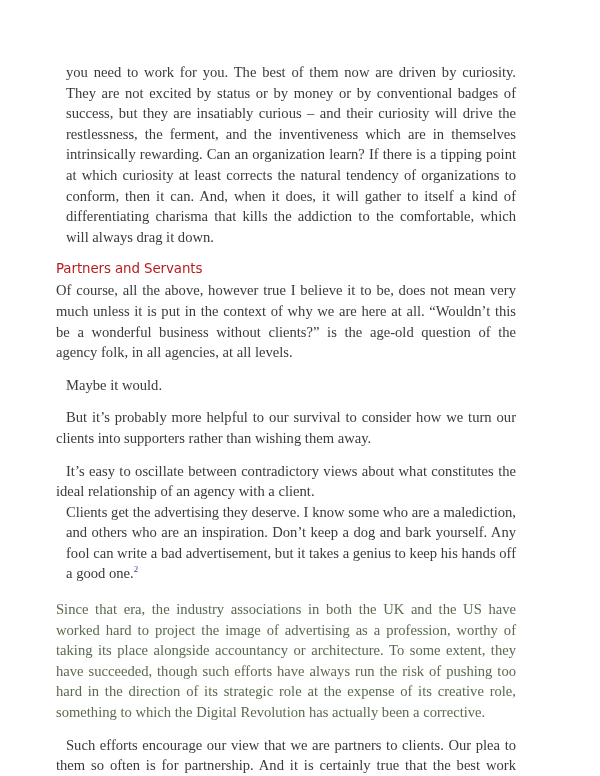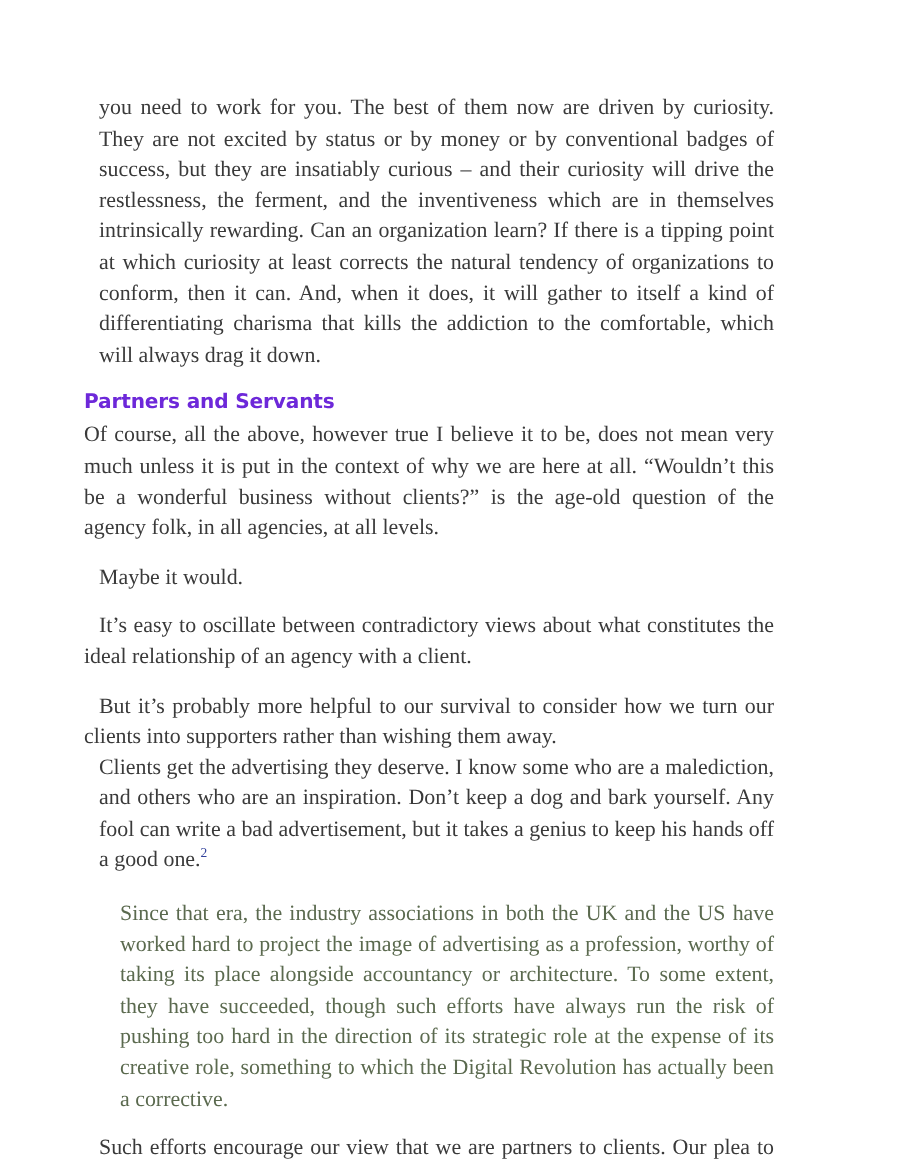--- a/index.html
+++ b/index.html
@@ -31,56 +31,55 @@
     }
     .indent-block {
       padding-left: 10px;
     }
     .first-indent {
       text-indent: 10px;
       margin-top: 12px;
     }
     .heading {
       font-family: "DejaVu Sans", "Liberation Sans", sans-serif;
-      font-weight: bold;
+      font-weight: normal;
       font-size: 13.4px;
-      color: #6d28d9;
+      color: #b91c1c;
       margin: 13px 0 2px 0;
       line-height: 18px;
       letter-spacing: -0.1px;
     }
     .quote-block {
       padding-left: 10px;
     }
     .footnote-ref {
       color: #2f3f9a;
       font-size: 9px;
       vertical-align: super;
       line-height: 0;
     }
     .green {
       color: #5b6a4f;
     }
     .gap-after-quote {
       margin-top: 15px;
-      margin-left: 24px;
     }
   </style>
 </head>
 <body>
 
 <div class="page">
 
   <p class="para indent-block">you need to work for you. The best of them now are driven by curiosity. They are not excited by status or by money or by conventional badges of success, but they are insatiably curious – and their curiosity will drive the restlessness, the ferment, and the inventiveness which are in themselves intrinsically rewarding. Can an organization learn? If there is a tipping point at which curiosity at least corrects the natural tendency of organizations to conform, then it can. And, when it does, it will gather to itself a kind of differentiating charisma that kills the addiction to the comfortable, which will always drag it down.</p>
 
   <h3 class="heading">Partners and Servants</h3>
 
   <p class="para">Of course, all the above, however true I believe it to be, does not mean very much unless it is put in the context of why we are here at all. “Wouldn’t this be a wonderful business without clients?” is the age-old question of the agency folk, in all agencies, at all levels.</p>
   <p class="para first-indent">Maybe it would.</p>
+  <p class="para first-indent">But it’s probably more helpful to our survival to consider how we turn our clients into supporters rather than wishing them away.</p>
   <p class="para first-indent">It’s easy to oscillate between contradictory views about what constitutes the ideal relationship of an agency with a client.</p>
-  <p class="para first-indent">But it’s probably more helpful to our survival to consider how we turn our clients into supporters rather than wishing them away.</p>
 
   <p class="para quote-block"><span>Clients get the advertising they deserve. I know some who are a malediction, and others who are an inspiration. Don’t keep a dog and bark yourself. Any fool can write a bad advertisement, but it takes a genius to keep his hands off a good one.</span><a class="footnote-ref">2</a></p>
 
   <p class="para green gap-after-quote">Since that era, the industry associations in both the UK and the US have worked hard to project the image of advertising as a profession, worthy of taking its place alongside accountancy or architecture. To some extent, they have succeeded, though such efforts have always run the risk of pushing too hard in the direction of its strategic role at the expense of its creative role, something to which the Digital Revolution has actually been a corrective.</p>
   <p class="para first-indent">Such efforts encourage our view that we are partners to clients. Our plea to them so often is for partnership. And it is certainly true that the best work invariably comes from relationships which are deep, long term and which have at their core the premise</p>
 
 </div>
 
 </body></html>

